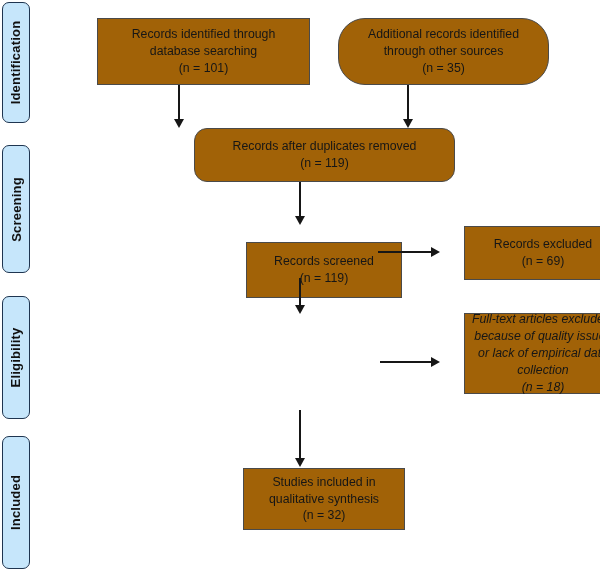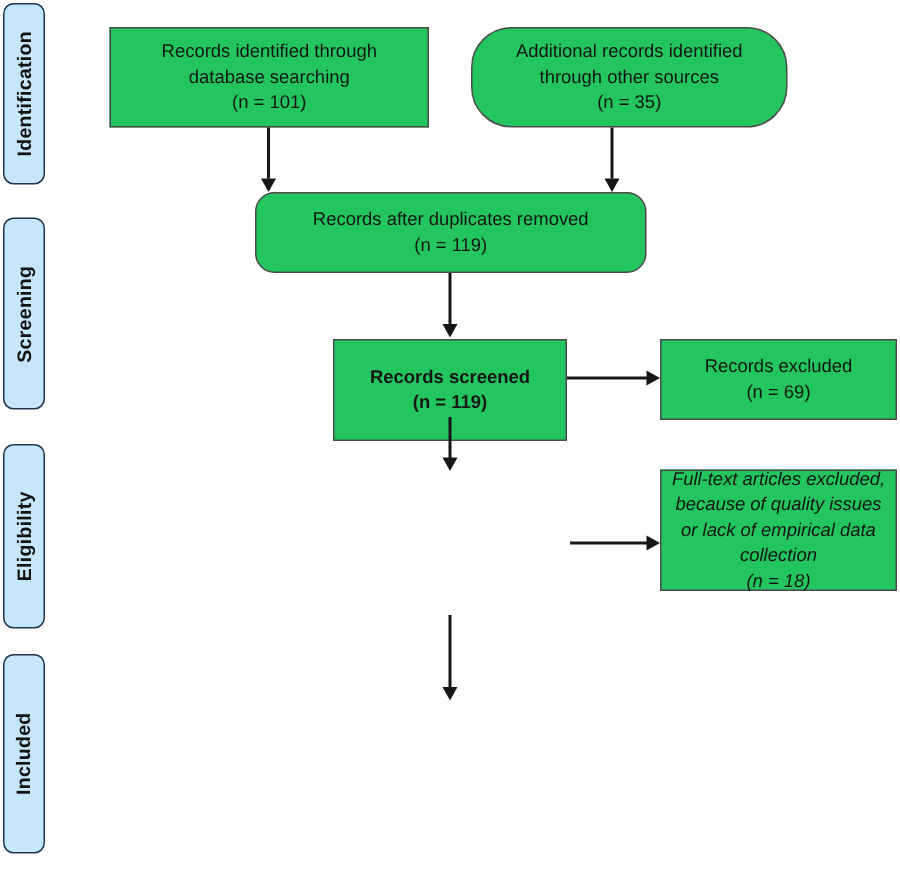--- a/index.html
+++ b/index.html
@@ -33,26 +33,27 @@
     font-size: 13px;
     font-weight: bold;
     color: #111111;
     letter-spacing: 0.2px;
   }
 
   
   .flow-box {
     position: absolute;
     box-sizing: border-box;
-    background: #22c55e;
+    background: #a16207;
     border: 1.3px solid #4a4a4a;
     display: flex;
     align-items: center;
     justify-content: center;
     text-align: center;
+    margin-left: 24px;
   }
   .flow-box .box-text {
     font-size: 12.3px;
     line-height: 1.38;
     color: #161616;
     padding: 0 6px;
     white-space: pre-line;
   }
 
   
@@ -119,21 +120,21 @@
   <div class="arrowhead arrow-down" style="left:402.5px; top:119px;"></div>
 
   <div class="flow-box" style="left:170px; top:128px; width:261px; height:54px;border-radius:13px;">
     <span class="box-text">Records after duplicates removed
 (n = 119)</span>
   </div>
 
   <div class="conn conn-v" style="left:299px; top:182px; height:34px;"></div>
   <div class="arrowhead arrow-down" style="left:294.5px; top:216px;"></div>
 
-  <div class="flow-box" style="left:222px; top:226px; width:156px; height:68px;font-weight:bold;">
+  <div class="flow-box" style="left:222px; top:242px; width:156px; height:56px;">
     <span class="box-text">Records screened
 (n = 119)</span>
   </div>
 
   <div class="flow-box" style="left:440px; top:226px; width:158px; height:54px;">
     <span class="box-text">Records excluded
 (n = 69)</span>
   </div>
 
   <div class="conn conn-h" style="left:378px; top:251px; width:54px;"></div>
@@ -150,14 +151,19 @@
 collection
 (n = 18)</span>
   </div>
 
   <div class="conn conn-h" style="left:380px; top:361px; width:52px;"></div>
   <div class="arrowhead arrow-right" style="left:431px; top:356.5px;"></div>
 
   <div class="conn conn-v" style="left:299px; top:410px; height:48px;"></div>
   <div class="arrowhead arrow-down" style="left:294.5px; top:458px;"></div>
 
+  <div class="flow-box" style="left:219px; top:468px; width:162px; height:62px;">
+    <span class="box-text">Studies included in
+qualitative synthesis
+(n = 32)</span>
+  </div>
 
 </div>
 
 </body></html>

